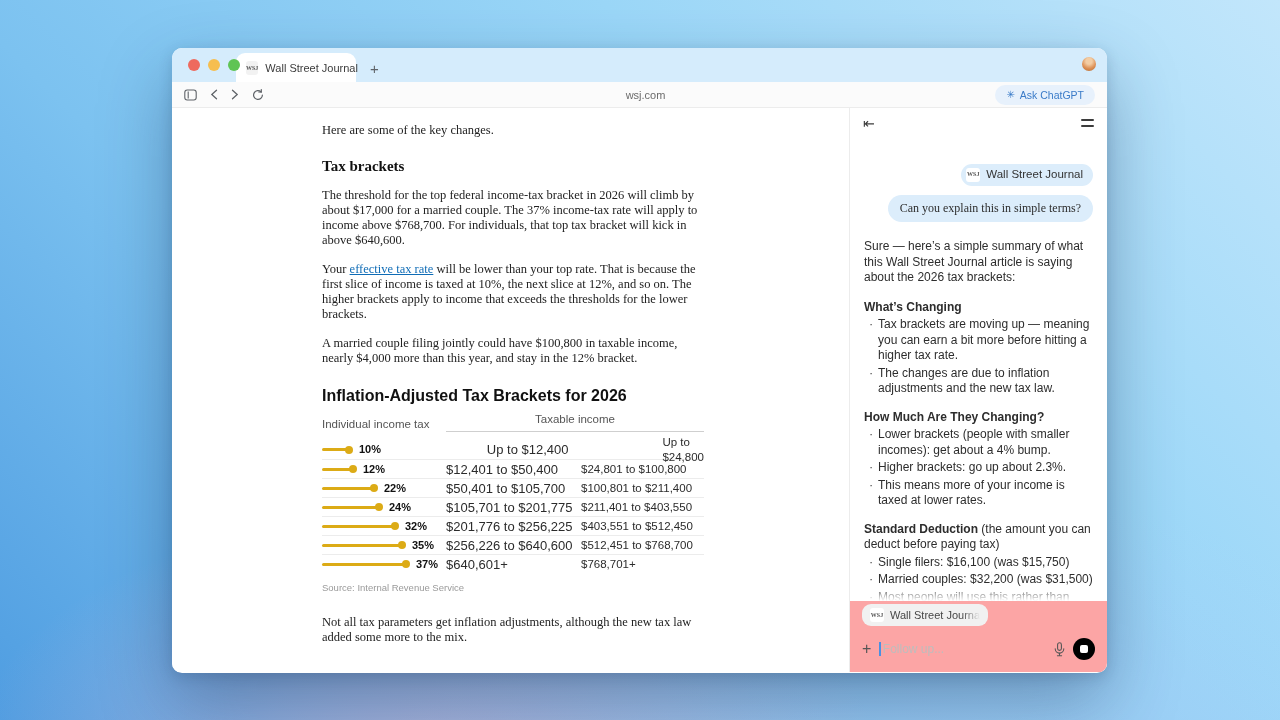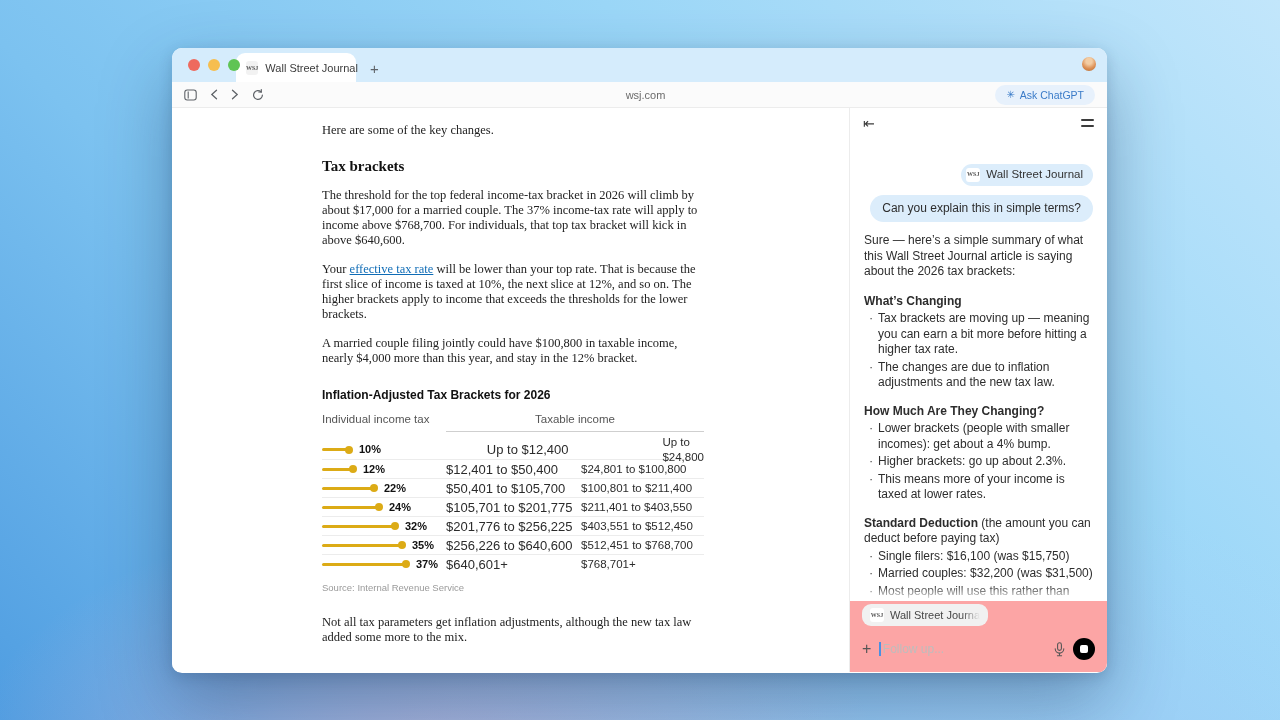--- a/index.html
+++ b/index.html
@@ -42,22 +42,22 @@
   
   .content { display:flex; height:564px; }
   .article { flex:1; background:#fff; padding:15px 0 0 150px; overflow:hidden;
              font-family:"Liberation Serif","DejaVu Serif",serif; color:#222; }
   .col { width:382px; font-size:12.5px; line-height:15px; }
   .col p { margin:0 0 14px; }
   .col h2 { font-size:15px; line-height:18px; margin:19px 0 13px; color:#111; }
   a.wsj-link { color:#0f6cb6; text-decoration:underline; }
   
   .brk { font-family:"Liberation Sans","DejaVu Sans",sans-serif; margin:22px 0 20px; }
-  .brk-title { font-size:12px; font-weight:bold; color:#111; margin-bottom:9px; }
-  .brk-group { display:flex; font-size:11.5px; color:#555; margin-bottom:8px; align-items:flex-start; }
+  .brk-title { font-size:16px; font-weight:bold; color:#111; margin-bottom:9px; }
+  .brk-group { display:flex; font-size:11.5px; color:#555; margin-bottom:8px; align-items:flex-end; }
   .brk-group .g-left { width:124px; }
   .brk-group .g-right { flex:1; text-align:center; border-bottom:1px solid #cfcfcf; padding-bottom:4px; }
   .brk-head { display:flex; font-size:10px; color:#666; letter-spacing:0.3px; padding:4px 0 5px; }
   .brk-row { display:flex; align-items:center; height:19px; border-top:1px solid #ececec; }
   .brk-row:first-of-type { border-top:none;gap:44px; }
   .c1 { width:124px; display:flex; align-items:center; }
   .c2 { width:135px; font-size:13px; color:#2b2b2b; }
   .c3 { flex:1; font-size:11.5px; color:#2b2b2b; }
   .brk-head .c2, .brk-head .c3 { font-size:10px; color:#666; }
   .bar { height:3px; background:#dcab16; border-radius:2px; position:relative; flex:none; }
@@ -69,22 +69,22 @@
   .sidebar { width:258px; border-left:1px solid #ececec; background:#fff; display:flex; flex-direction:column; }
   .sb-head { height:30px; display:flex; align-items:center; justify-content:space-between; padding:0 13px; flex:none; }
   .collapse-ic { font-size:14px; color:#3c3c3c; line-height:1; }
   .menu-ic { display:flex; flex-direction:column; gap:4px; }
   .menu-ic span { display:block; width:13px; height:1.6px; background:#3c3c3c; border-radius:1px; }
   .chat { flex:1; overflow:hidden; padding:0 14px; font-size:12px; line-height:15.5px; color:#2d2d2d; }
   .row-right { display:flex; justify-content:flex-end; }
   .ctx-pill { margin-top:26px; background:#dcedfb; border-radius:13px; padding:3px 10px 3px 5px;
               display:inline-flex; align-items:center; gap:6px; font-size:11.5px; color:#333; }
   .ctx-pill .favicon { background:#fff; }
-  .bubble { margin-top:9px; background:#dcedfb; border-radius:15px; padding:6px 12px; font-size:12px; color:#2d2d2d; }
-  .ai { margin-top:11px; }
+  .bubble { margin-top:9px; background:#dcedfb; border-radius:15px; padding:6px 12px; font-size:12px; color:#2d2d2d;font-family:Liberation Serif, serif; }
+  .ai { margin-top:17px; }
   .ai p.intro { margin-bottom:14px; }
   .ai-sec { margin-top:13px; }
   .ai-sec .sec-head { margin-bottom:2px; }
   .ai-sec .sec-head b { font-weight:bold; }
   .bullet { display:flex; margin:2px 0; }
   .bullet .dot { flex:none; width:14px; text-align:center; font-size:11px; color:#2d2d2d; }
   .bullet .btxt { flex:1; }
   
   .composer { flex:none; position:relative; padding:2px 12px 12px; background:#fca5a5; }
   .composer::before { content:""; position:absolute; top:-16px; left:0; right:0; height:16px;

